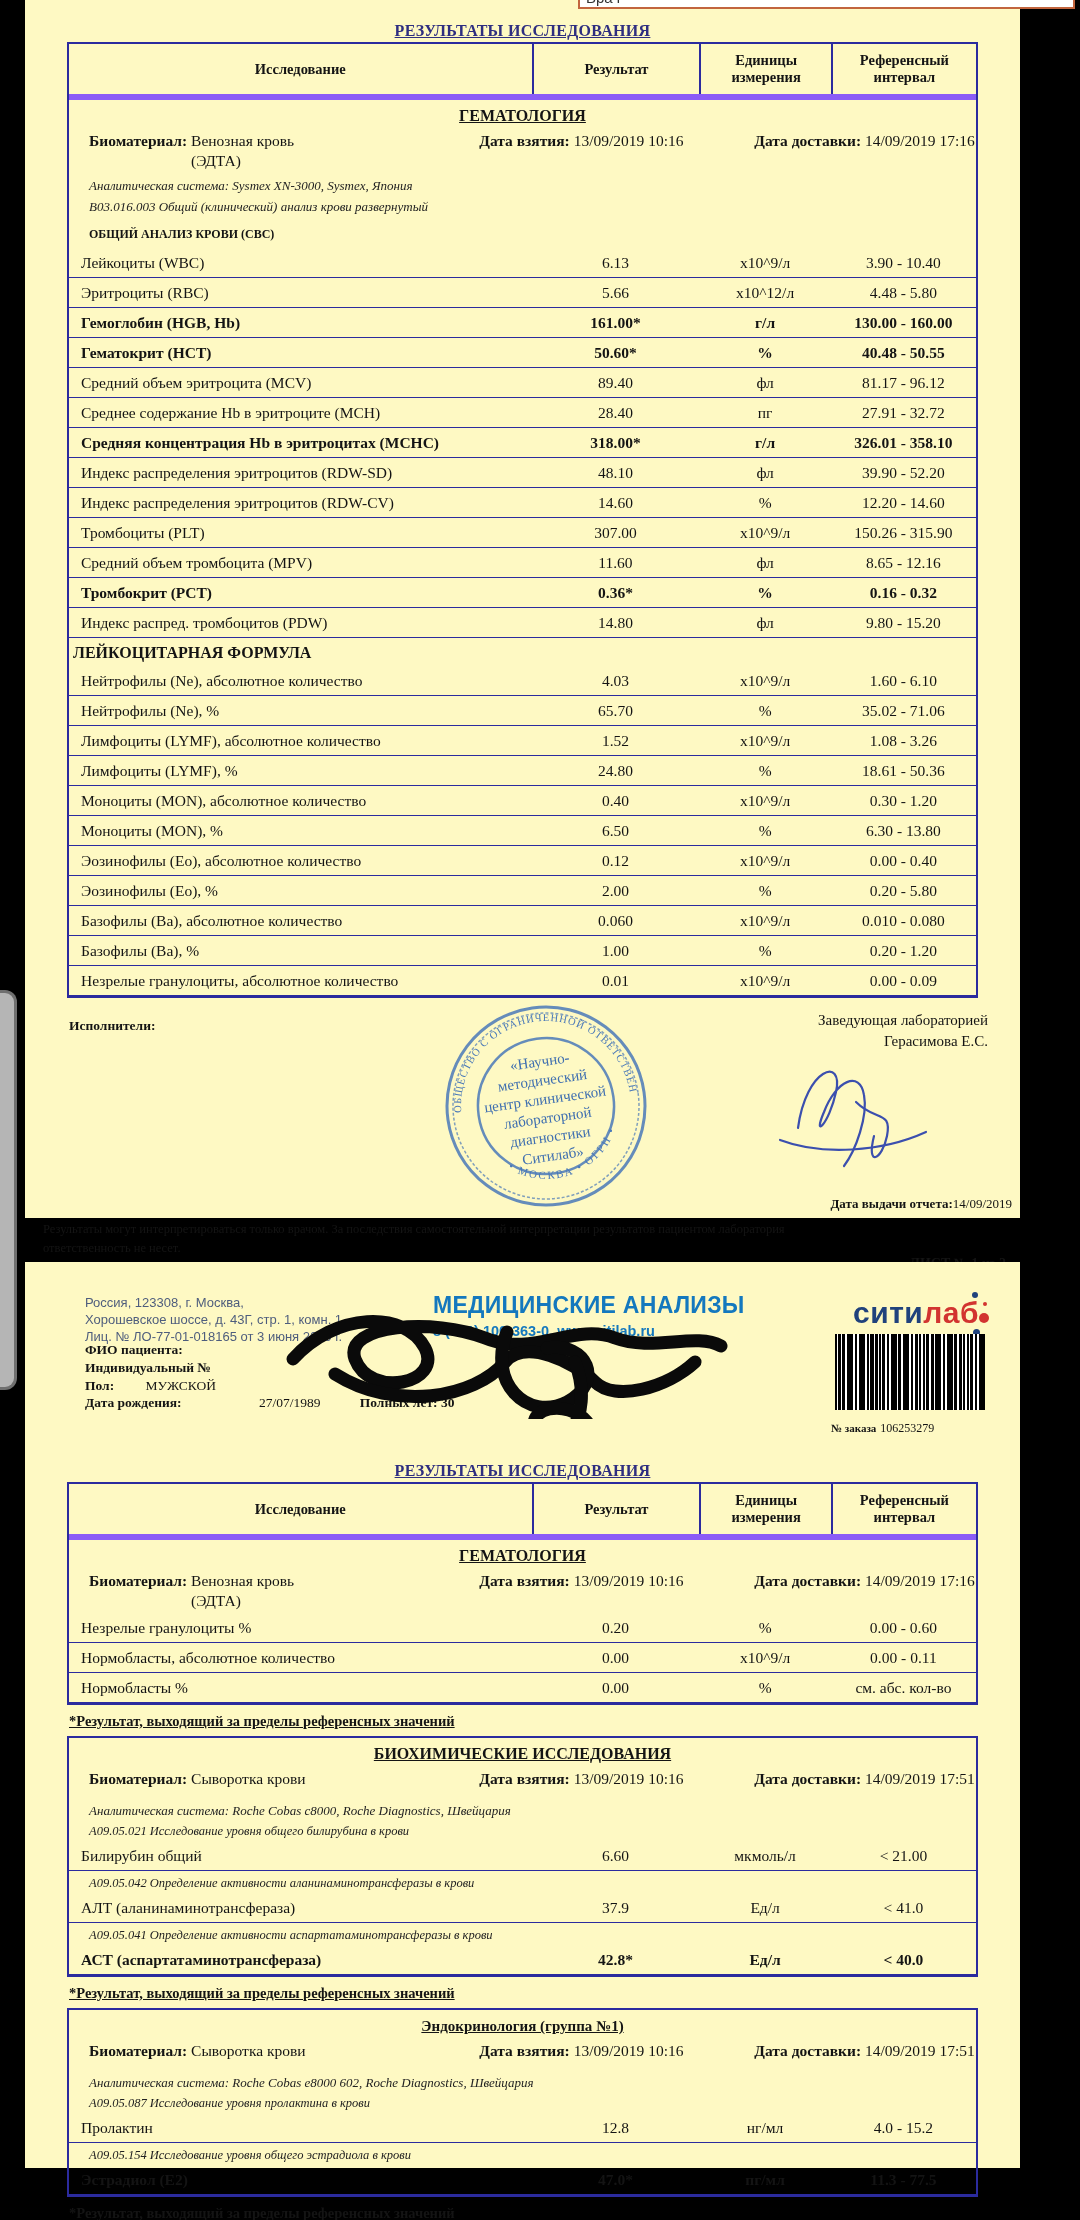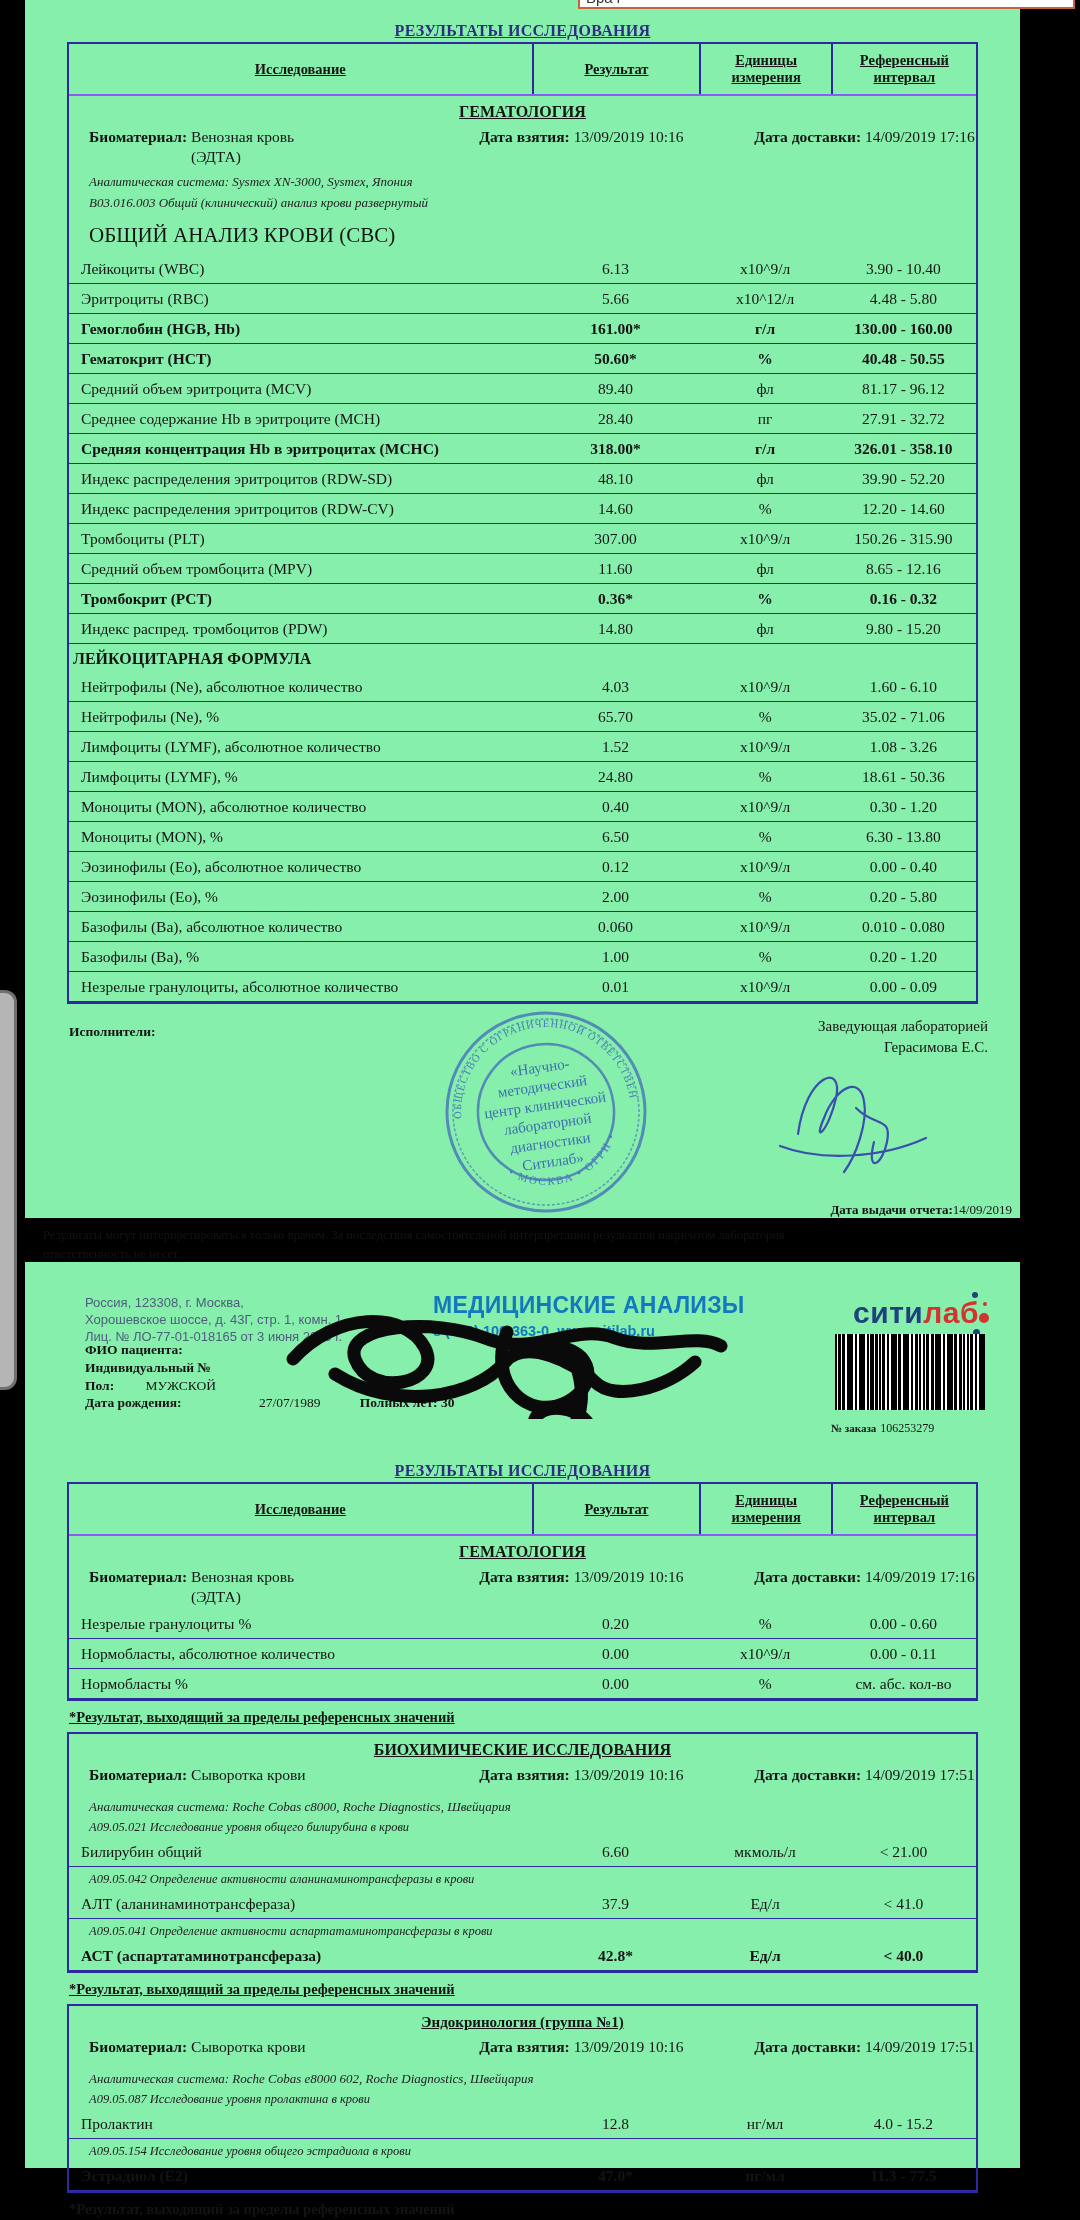--- a/index.html
+++ b/index.html
@@ -1,53 +1,53 @@
 <!DOCTYPE html>
 <html><head>
 <meta charset="utf-8">
 <style>
   html,body{margin:0;padding:0;}
   body{width:1080px;height:2220px;background:#000;position:relative;overflow:hidden;
        font-family:"Liberation Serif",serif;color:#141414;}
-  .page{position:absolute;left:25px;width:995px;background:#86efac;}
+  .page{position:absolute;left:25px;width:995px;background:#fef9c3;}
   #page1{top:0;height:1218px;}
   #page2{top:1262px;height:906px;}
 
   
   .doc-box{position:absolute;left:578px;top:-30px;width:497px;height:39px;background:#fff;
            border:2px solid #c2653e;box-sizing:border-box;z-index:6;display:flex;
            align-items:flex-end;padding:0 6px 1px 6px;overflow:hidden;
            font-family:"Liberation Sans",sans-serif;font-size:15px;color:#333;}
 
   
   .edge-handle{position:absolute;left:0;top:990px;width:17px;height:400px;z-index:10;
                background:#b5b5b5;border:3px solid #6f6f6f;border-left:none;
                border-radius:0 12px 12px 0;box-sizing:border-box;}
 
   
   .rtitle{text-align:center;font-weight:bold;font-size:16px;color:#2e2e80;
           text-decoration:underline;letter-spacing:.3px;}
   .tbl{border:2px solid #2b2b9e;margin:2px 42px 0 42px;}
   .grid4{display:grid;grid-template-columns:51% 18.5% 14.5% 16%;}
-  .thead{border-bottom:2px solid #8b5cf6;font-weight:bold;font-size:14.5px;text-decoration:underline;}
+  .thead{border-bottom:6px solid #8b5cf6;font-weight:bold;font-size:14.5px;}
   .thead .hc{padding:8px 6px;text-align:center;display:flex;align-items:center;justify-content:center;}
   .thead .hc + .hc{border-left:2px solid #2b2b9e;}
   .trow{border-bottom:1.5px solid #2b2b9e;}
   .trow .c{padding:5px 4px;text-align:center;font-size:15.5px;line-height:19px;}
   .trow .name{text-align:left;padding-left:12px;}
   .trow.b .c{font-weight:bold;}
   .sec-title{text-align:center;font-weight:bold;font-size:16px;text-decoration:underline;
              padding:7px 0 2px 0;}
   .bioline{display:flex;padding:4px 0 2px 20px;font-size:15.5px;line-height:20px;}
   .bioline .seg1{width:44%;}
   .bioline .seg2{width:31%;}
   .bioline .seg3{flex:1;}
   .bio-val{display:inline-block;width:135px;vertical-align:top;}
   .an-line{font-style:italic;font-size:13px;padding:5px 0 0 20px;color:#222;}
-  .sub-title{font-weight:normal;font-size:21px;padding:12px 0 6px 20px;}
+  .sub-title{font-weight:bold;font-size:12px;padding:12px 0 6px 20px;}
   .leuko-title{font-weight:bold;font-size:16px;padding:6px 0 4px 4px;}
   .note{font-style:italic;font-size:12.5px;padding:5px 0 2px 20px;color:#222;}
 
   .footnote{font-weight:bold;font-size:14.5px;padding:8px 0 4px 44px;text-decoration:underline;}
   .footnote.nound{text-decoration:none;}
 
   
   .p1-footer{position:relative;height:320px;}
   .executors{position:absolute;left:44px;top:20px;font-weight:bold;font-size:13.5px;}
   .head-lab{position:absolute;right:32px;top:12px;text-align:right;font-size:15px;line-height:21px;}

